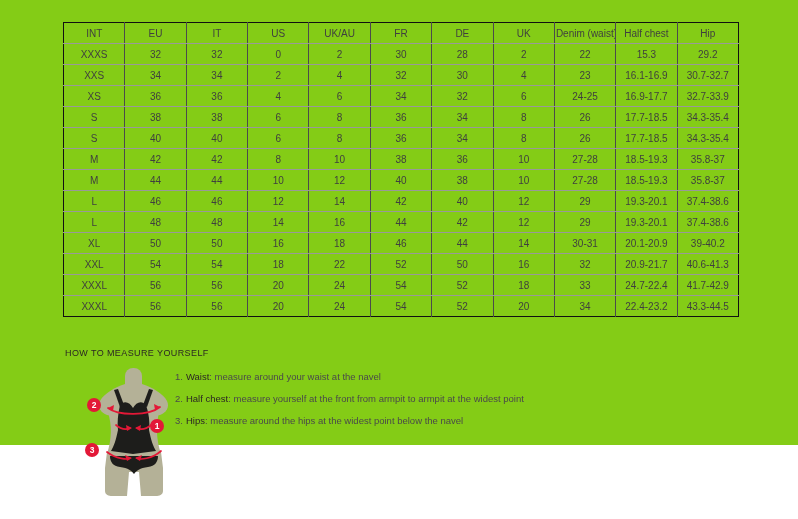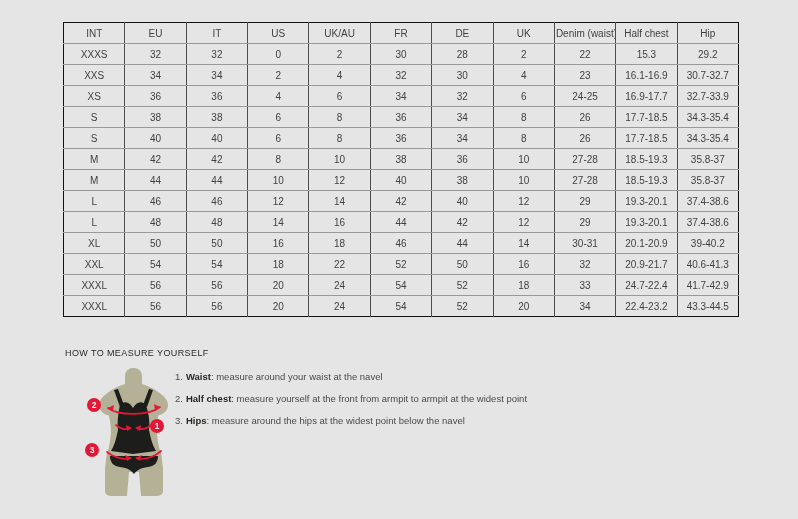--- a/index.html
+++ b/index.html
@@ -1,18 +1,18 @@
 <!DOCTYPE html>
 <html><head>
 <meta charset="utf-8">
 <style>
   * { margin:0; padding:0; box-sizing:border-box; }
   html,body { width:798px; height:519px; background:#ffffff; overflow:hidden;
               font-family:"Liberation Sans", sans-serif; }
-  .page { position:relative; width:798px; height:519px; background:#e5e5e5; }
+  .page { position:relative; width:798px; height:445px; background:#84cc16; }
 
   
   .size-table {
     position:absolute; left:63px; top:22px; width:676px;
     border-collapse:collapse; table-layout:fixed;
     border:1px solid #111111;
     font-size:10px; color:#3f3f3f;
   }
   .size-table th, .size-table td {
     border-right:1px solid #4b4b4b;
@@ -26,21 +26,21 @@
   
   .measure-title {
     position:absolute; left:65px; top:348px;
     font-size:9px; font-weight:400; letter-spacing:.4px; color:#2b2723;
   }
   .figure-wrap { position:absolute; left:78px; top:366px; width:112px; height:134px; }
   .steps { position:absolute; left:175px; top:372px; width:440px;
            font-size:9.5px; color:#4a4a4a; }
   .step { margin-bottom:11px; line-height:1.15; }
   .step .num { margin-right:3px; }
-  .step .lbl { font-weight:700; color:#2b2723; }
+  .step .lbl { font-weight:400; color:#2b2723; }
 </style>
 </head>
 <body>
 
 <div class="page">
 
   <table class="size-table">
       <thead>
         <tr>
           <th>INT</th>

